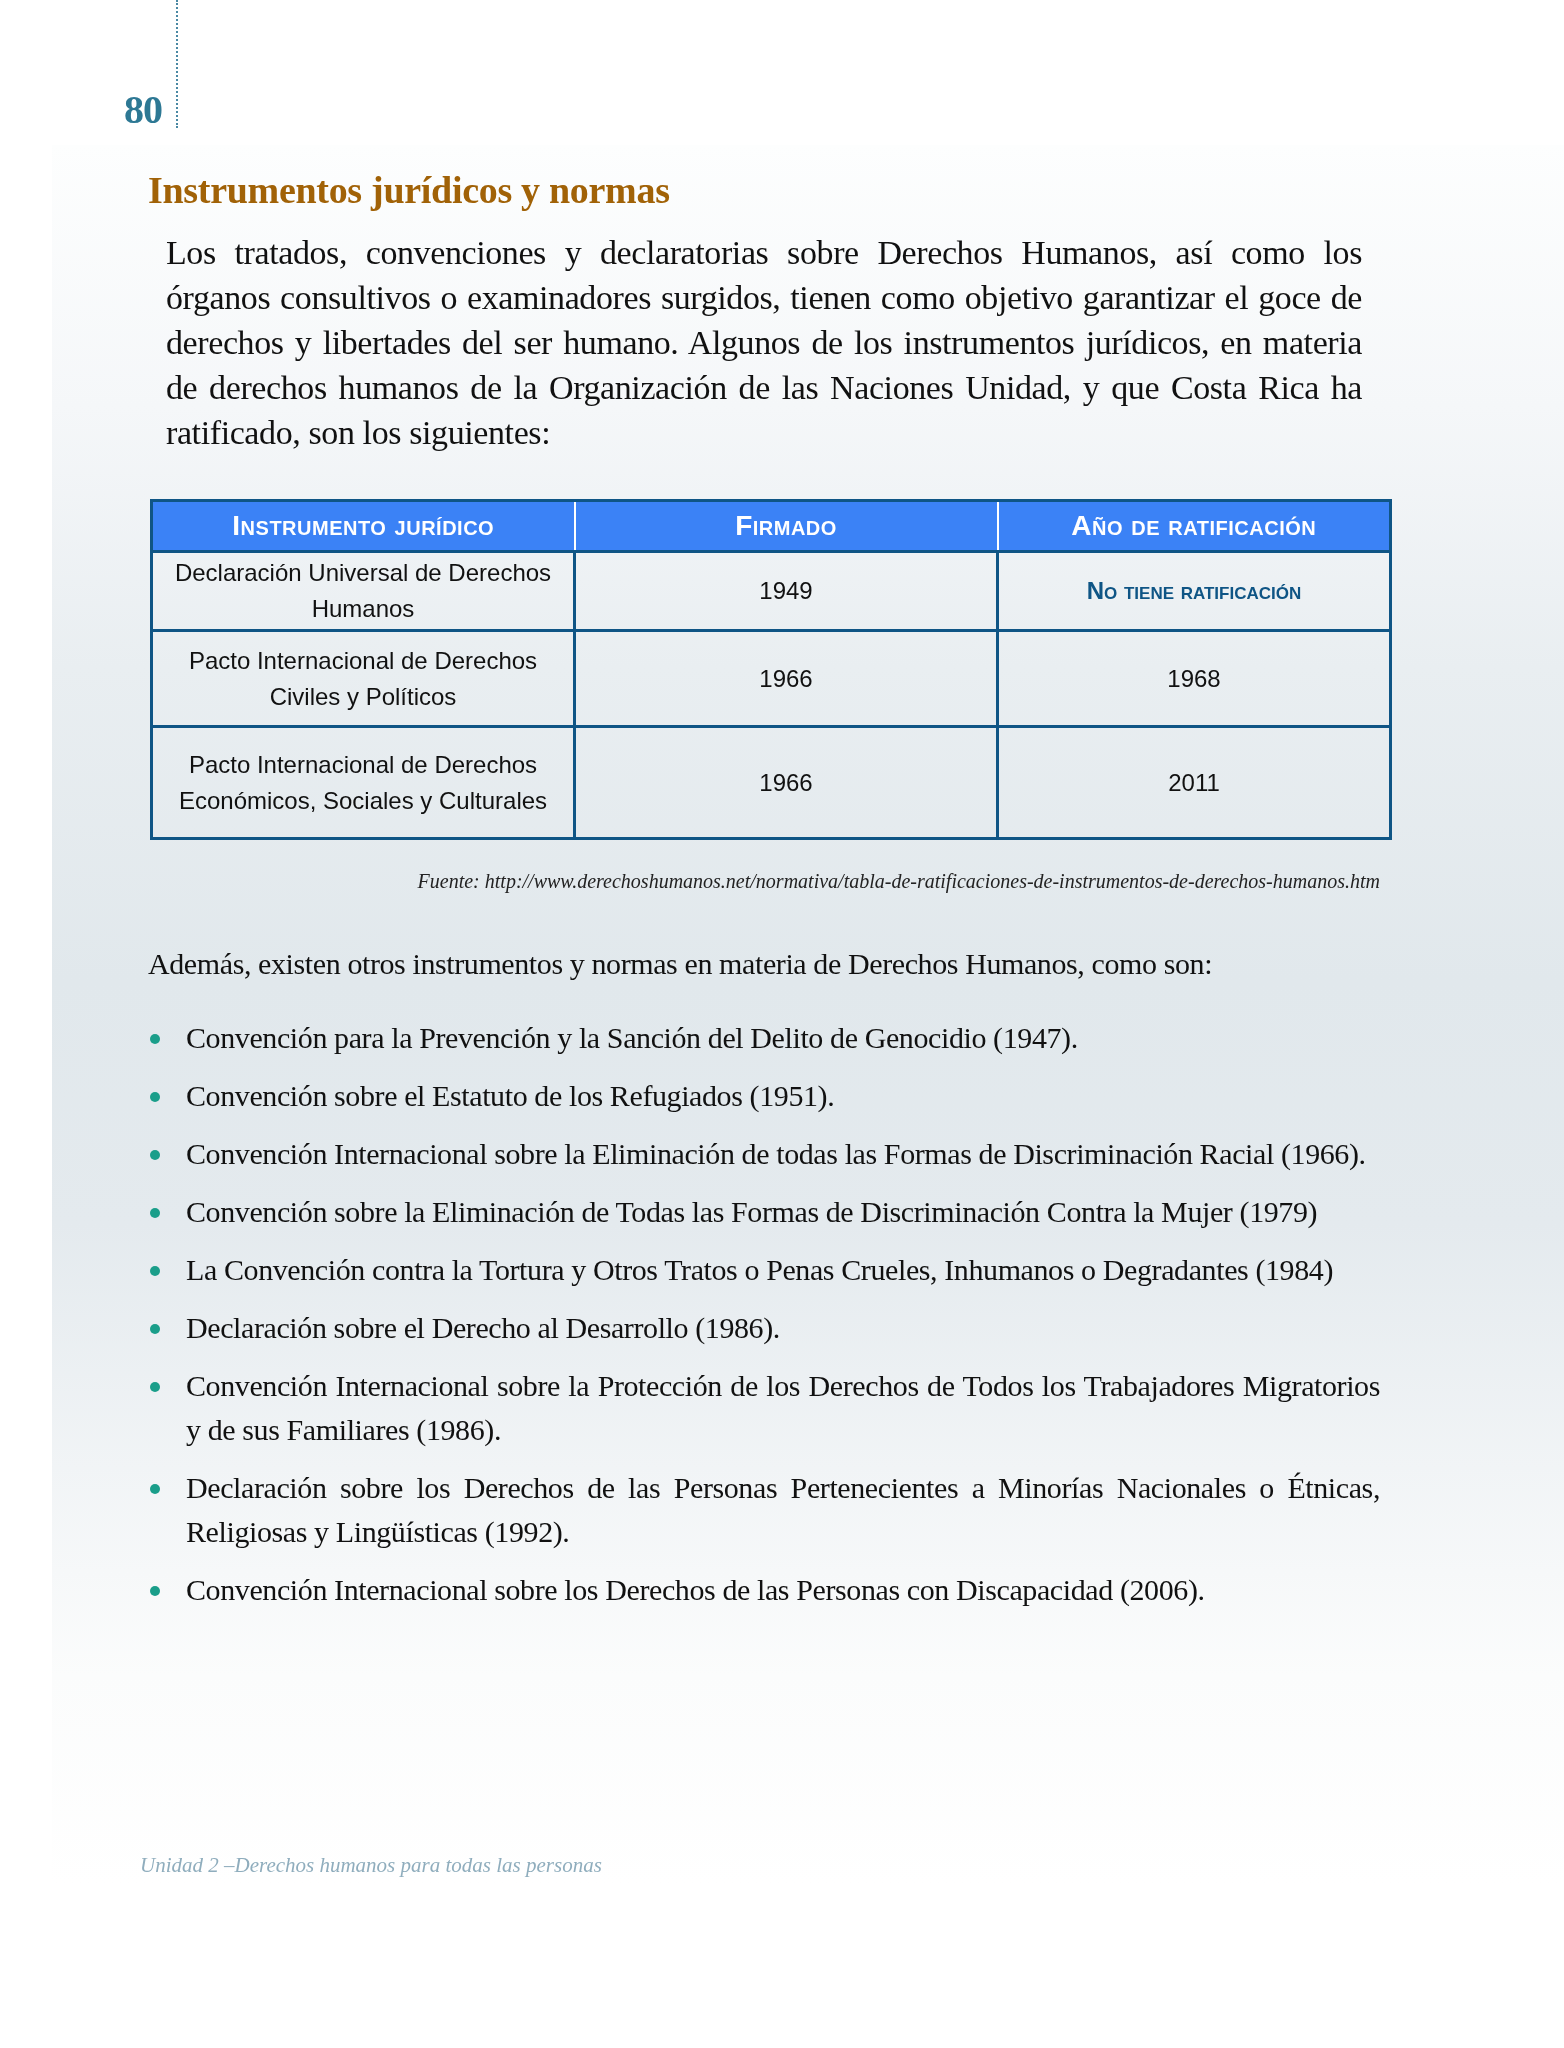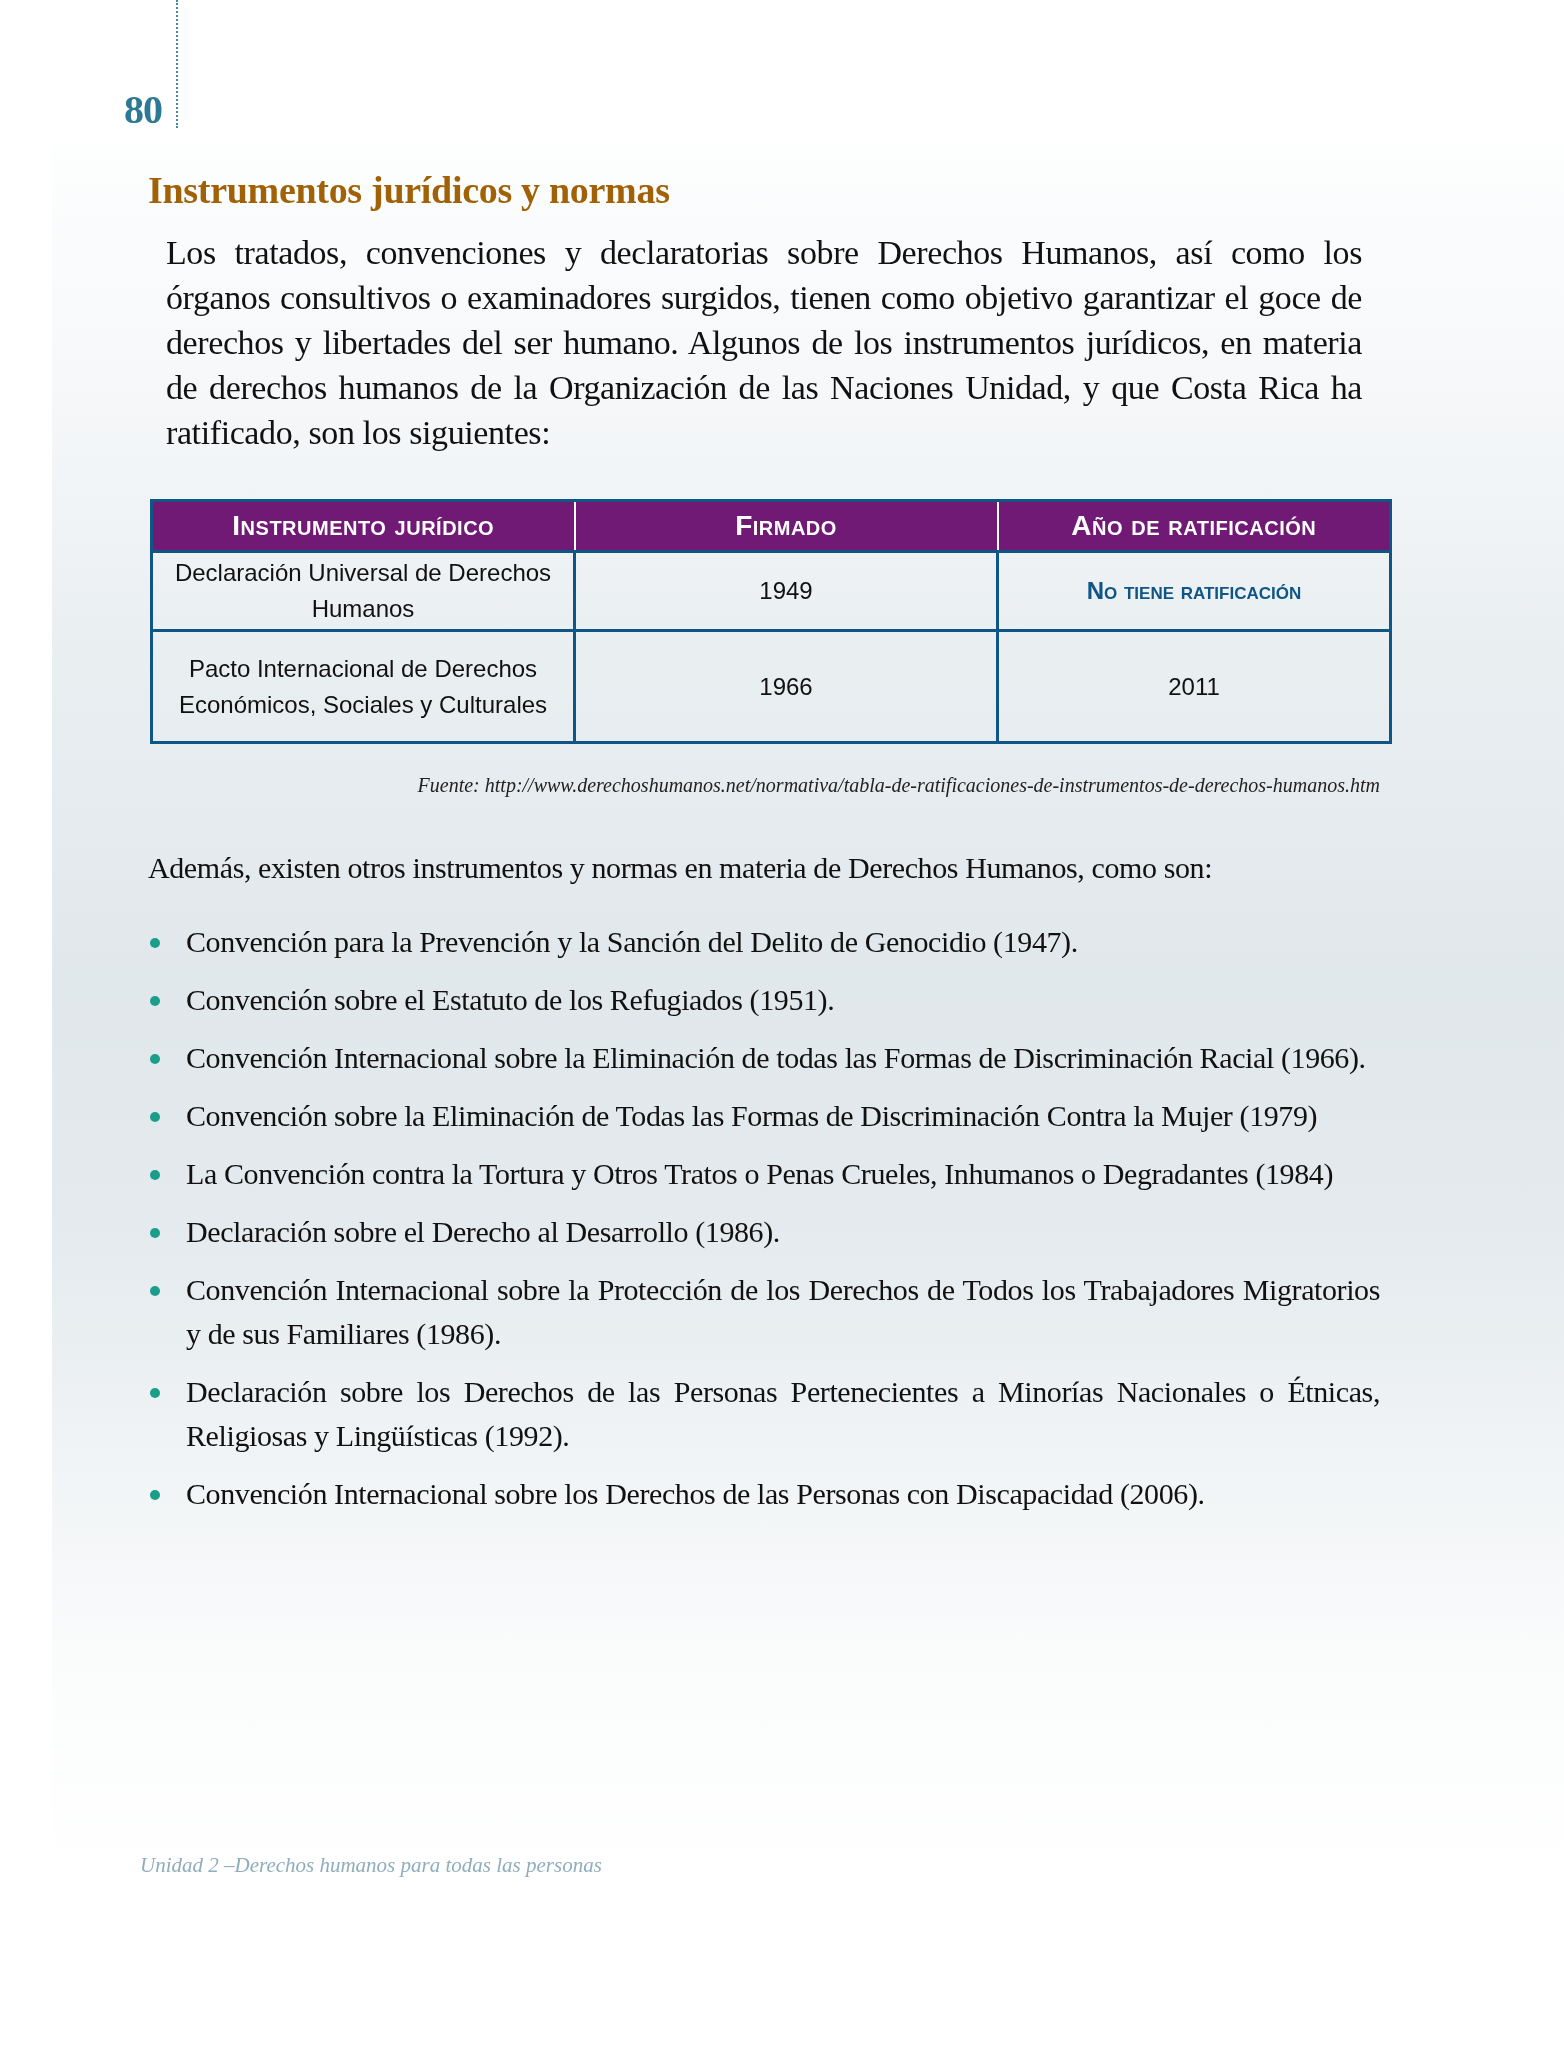--- a/index.html
+++ b/index.html
@@ -74,21 +74,21 @@
       margin-left: 2px;
       width: 1242px;
     }
     table.instruments {
       width: 1242px;
       border-collapse: collapse;
       border: 3px solid #0f5585;
       font-family: "Liberation Sans", sans-serif;
     }
     table.instruments th {
-      background: #701a75;
+      background: #3b82f6;
       color: #ffffff;
       font-weight: bold;
       font-size: 28px;
       font-variant: small-caps;
       height: 48px;
       padding: 0;
       border-left: 2px solid #ffffff;
       text-align: center;
       letter-spacing: 0.5px;
     }
@@ -179,20 +179,25 @@
           <th>Instrumento jurídico</th>
           <th>Firmado</th>
           <th>Año de ratificación</th>
         </tr>
       </thead>
       <tbody>
         <tr style="height:76px;">
           <td class="col-instrument">Declaración Universal de Derechos Humanos</td>
           <td class="col-signed">1949</td>
           <td><span class="no-ratif">No tiene ratificación</span></td>
+        </tr>
+        <tr style="height:96px;">
+          <td class="col-instrument">Pacto Internacional de Derechos Civiles y Políticos</td>
+          <td class="col-signed">1966</td>
+          <td>1968</td>
         </tr>
         <tr style="height:112px;">
           <td class="col-instrument">Pacto Internacional de Derechos Económicos, Sociales y Culturales</td>
           <td class="col-signed">1966</td>
           <td>2011</td>
         </tr>
       </tbody>
     </table>
   </div>
 

